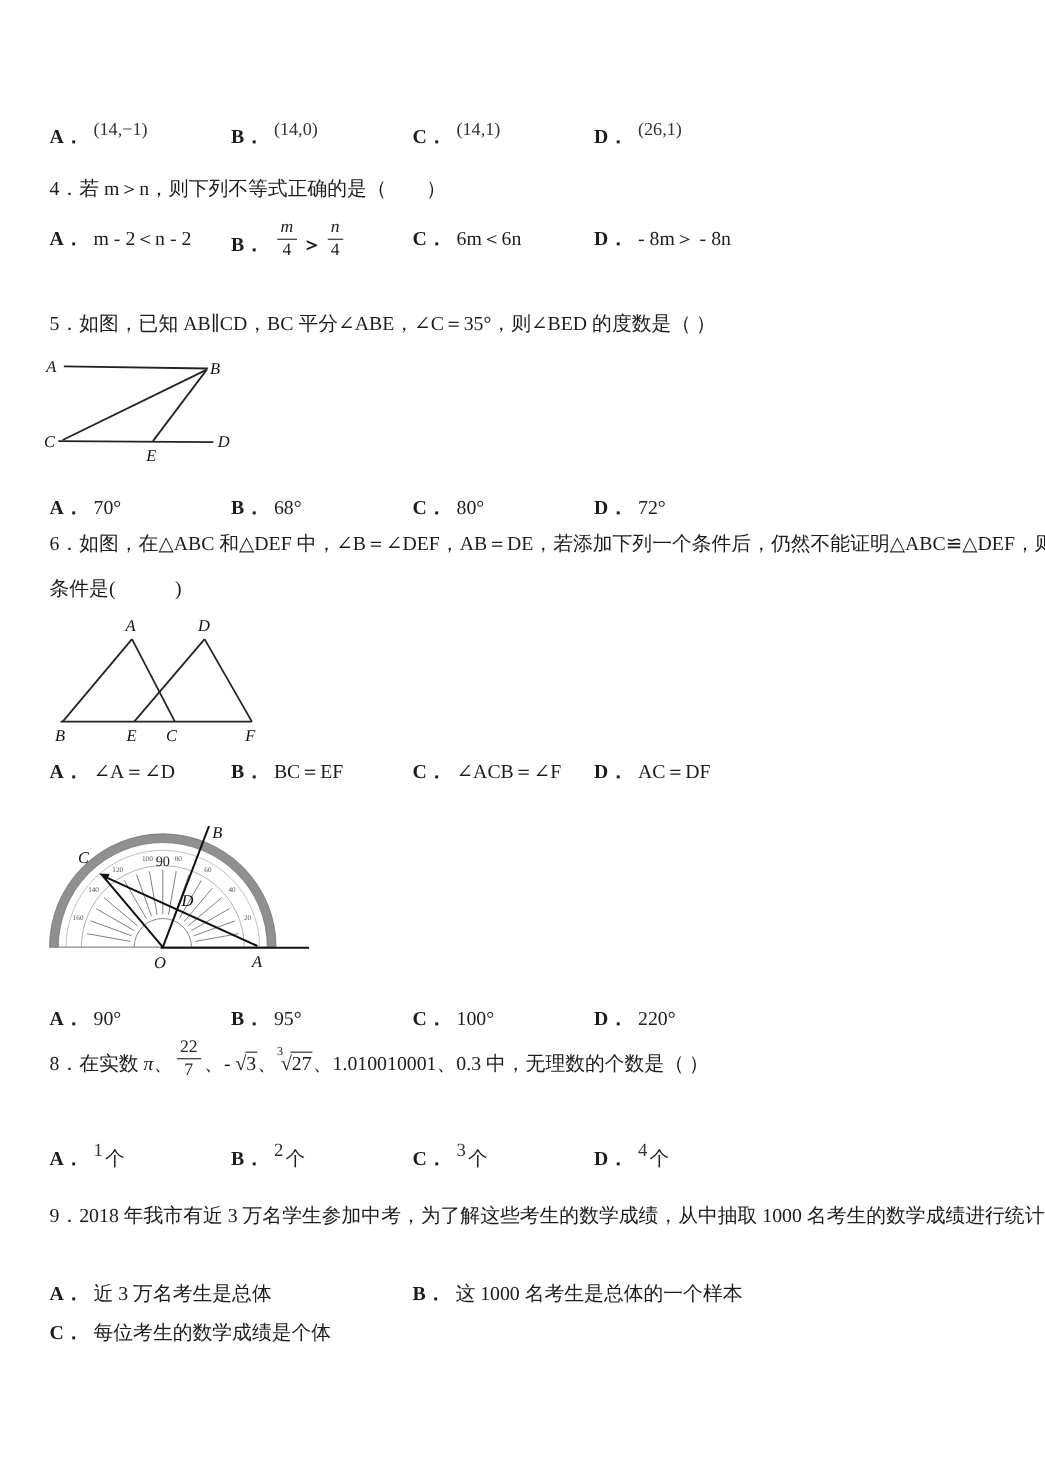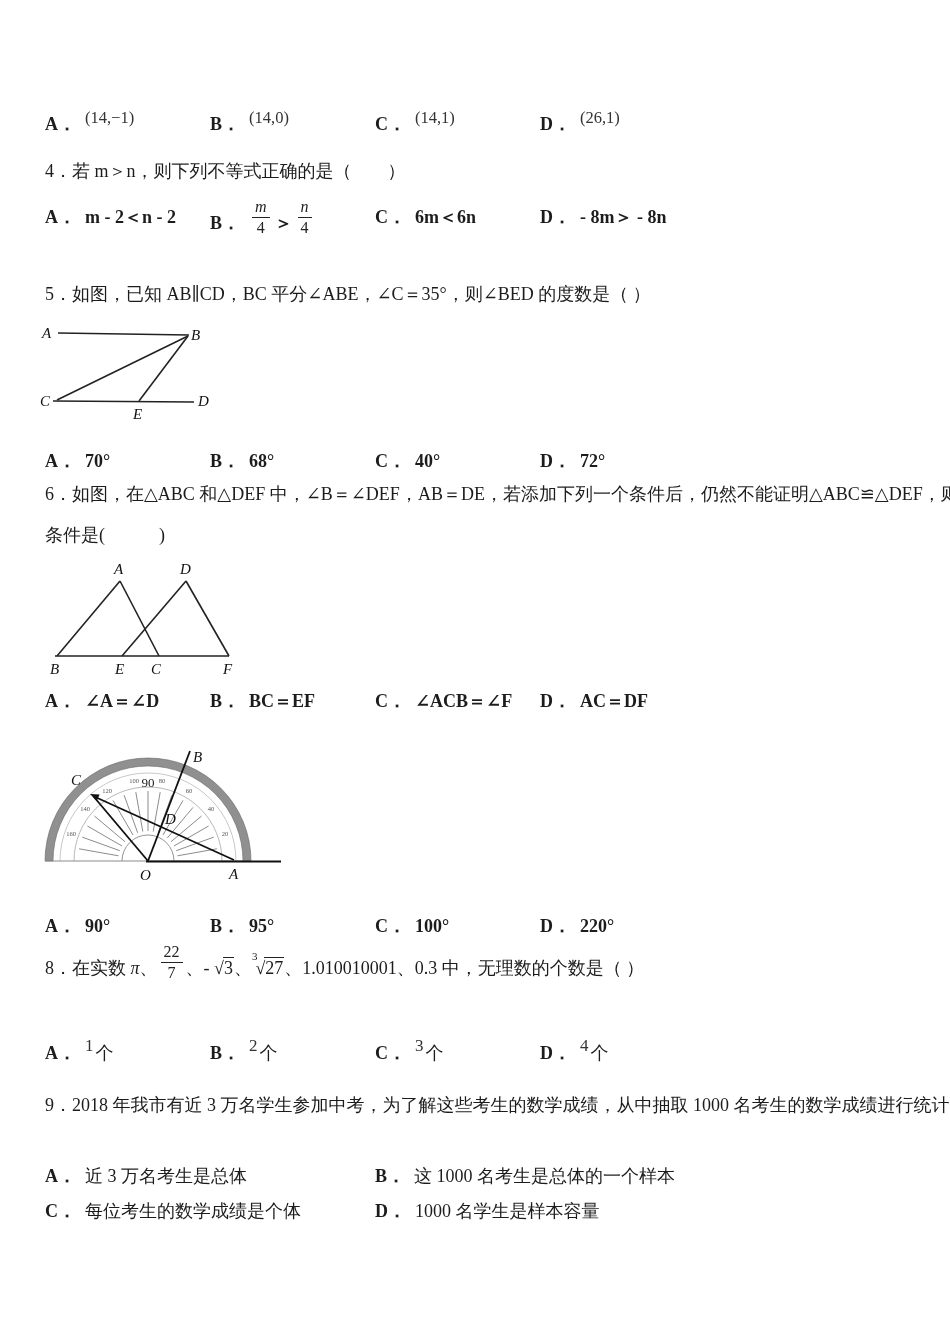--- a/index.html
+++ b/index.html
@@ -3,21 +3,21 @@
 <meta charset="utf-8">
 <style>
   *{margin:0;padding:0;box-sizing:border-box}
   html,body{width:950px;height:1344px;background:#ffffff;overflow:hidden}
   .page{position:relative;width:950px;height:1344px;font-family:"Liberation Serif","DejaVu Serif",serif;color:#1c1c1c;font-size:18px;line-height:1.35}
   .abs{position:absolute;left:45px;white-space:nowrap}
   .optrow{position:absolute;left:45px;display:flex;align-items:center}
   .cell{width:165px;white-space:nowrap}
   .cell:last-child{width:auto}
   .letter{font-weight:700;margin-right:9px}
-  .val{font-weight:700}
+  .val{font-weight:400}
   .plain{font-weight:400}
   .wide .cell{width:330px}
   .mraise{position:relative;top:-7px;color:#333;font-size:16.5px}
   .supnum{position:relative;top:-8px;color:#333;font-size:17px;margin-right:2px}
   .bigfrac{display:inline-block;vertical-align:-4px;text-align:center;line-height:1.12;font-size:16px;color:#222;margin:0 3px}
   .bigfrac .num{display:block;border-bottom:1.4px solid #222;padding:0 3px 1px}
   .bigfrac .den{display:block;padding-top:1px}
   .frac-op{font-weight:700;margin:0 2px}
   .rad{white-space:nowrap}
   .rad .rsign{letter-spacing:-1px}
@@ -64,21 +64,21 @@
       <text x="2" y="22">A</text>
       <text x="151" y="24">B</text>
       <text x="0" y="90">C</text>
       <text x="158" y="90">D</text>
       <text x="93" y="103">E</text>
     </svg>
   </div>
   <div class="optrow" style="top:449px">
     <div class="cell"><span class="letter">A．</span><span class="val">70°</span></div>
     <div class="cell"><span class="letter">B．</span><span class="val">68°</span></div>
-    <div class="cell"><span class="letter">C．</span><span class="val">40°</span></div>
+    <div class="cell"><span class="letter">C．</span><span class="val">80°</span></div>
     <div class="cell"><span class="letter">D．</span><span class="val">72°</span></div>
   </div>
 
   <div class="abs" style="top:482px">6．如图，在△ABC 和△DEF 中，∠B＝∠DEF，AB＝DE，若添加下列一个条件后，仍然不能证明△ABC≌△DEF，则这个</div>
   <div class="abs" style="top:523px">条件是(　　　)</div>
   <div class="fig" style="left:42px;top:556px">
     <svg width="200" height="122" viewBox="0 0 200 122">
       <g stroke="#222" stroke-width="1.6" fill="none">
         <line x1="13" y1="100" x2="187" y2="100"></line>
         <line x1="78" y1="25" x2="15" y2="100"></line>
@@ -175,16 +175,15 @@
     <div class="cell"><span class="letter">D．</span><span class="supnum">4</span><span class="plain">个</span></div>
   </div>
 
   <div class="abs" style="top:1093px">9．2018 年我市有近 3 万名学生参加中考，为了解这些考生的数学成绩，从中抽取 1000 名考生的数学成绩进行统计分</div>
   <div class="optrow wide" style="top:1164px">
     <div class="cell"><span class="letter">A．</span><span class="plain">近 3 万名考生是总体</span></div>
     <div class="cell"><span class="letter">B．</span><span class="plain">这 1000 名考生是总体的一个样本</span></div>
   </div>
   <div class="optrow wide" style="top:1199px">
     <div class="cell"><span class="letter">C．</span><span class="plain">每位考生的数学成绩是个体</span></div>
-    <div class="cell"><span class="letter">D．</span><span class="plain">1000 名学生是样本容量</span></div>
   </div>
 
 </div>
 
 </body></html>

